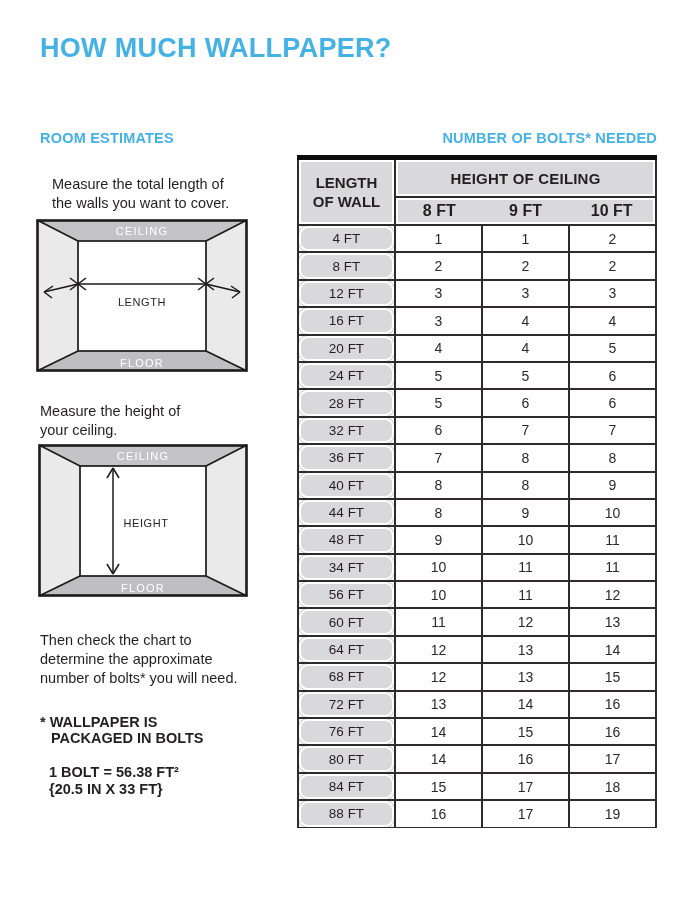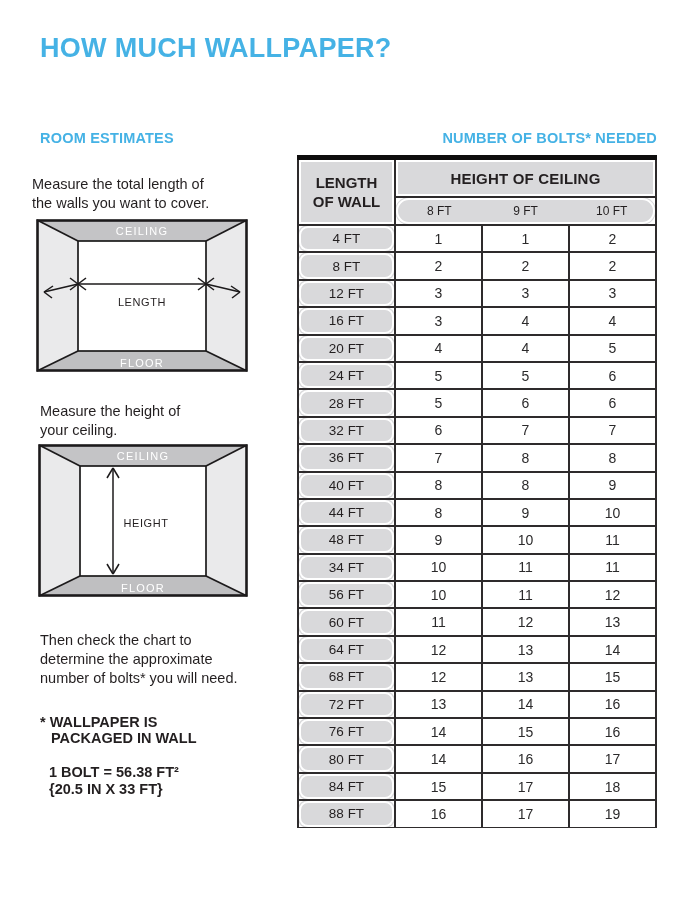--- a/index.html
+++ b/index.html
@@ -12,21 +12,21 @@
     left:40px;top:33px;font-size:27px;font-weight:bold;letter-spacing:.3px;
     color:var(--accent,#45b2e5);white-space:nowrap;
   }
   .section-head{
     font-size:14.5px;font-weight:bold;letter-spacing:.2px;color:var(--accent,#45b2e5);
     white-space:nowrap;
   }
   .room-estimates-head{left:40px;top:130px;}
   .bolts-needed-head{left:297px;top:130px;width:360px;text-align:right;}
   .step{font-size:14.5px;line-height:19px;white-space:pre-line;}
-  .step-length{left:32px;top:160px;}
+  .step-length{left:52px;top:160px;}
   .step-height{left:40px;top:387px;}
   .step-chart{left:40px;top:616px;}
   .footnote{left:40px;top:715px;font-size:14.5px;font-weight:bold;line-height:15.5px;}
   .footnote .indent{padding-left:11px;}
   .bolt-spec{left:40px;top:764px;font-size:14.5px;font-weight:bold;line-height:16px;margin-left:9px;}
   .bolt-spec div{margin-bottom:1px;}
 
   
   table.bolts{
     position:absolute;left:297px;top:155px;width:360px;
@@ -39,21 +39,21 @@
   }
   .gray{
     background:var(--cell-gray,#d9d9db);
     box-shadow:inset 0 0 0 2px #fff;
   }
   th.corner{
     width:95px;border-right:5px solid var(--grid-heavy,#0e0d0d);
     font-size:15px;font-weight:bold;line-height:19px;white-space:pre-line;
   }
   th.ceiling-head{height:36px;font-size:15px;font-weight:bold;letter-spacing:.2px;}
-  th.sub-head{height:26px;font-size:12px;font-weight:normal;border-radius:14px;}
+  th.sub-head{height:26px;font-size:16px;font-weight:bold;}
   th.sub-head span{display:inline-block;width:33.3%;}
   td.wall-cell{
     height:25.4px;font-size:13.5px;font-weight:normal;
     border-right:5px solid var(--grid-heavy,#0e0d0d);
     border-radius:9px;
   }
   td.bolt-cell{height:25.4px;font-size:14px;background:#fff;color:#2b2a2b;}
   .table-shadow{left:302px;top:855px;width:88px;height:7px;background:var(--cell-gray,#d9d9db);}
 
   
@@ -132,21 +132,21 @@
     <text class="room-text-white" x="105" y="148" text-anchor="middle">FLOOR</text>
     <text class="room-text-dark" x="108" y="83" text-anchor="middle">HEIGHT</text>
   </svg>
 
   <p class="abs step step-chart">Then check the chart to
 determine the approximate
 number of bolts* you will need.</p>
 
   <div class="abs footnote">
     <div>* WALLPAPER IS</div>
-    <div class="indent">PACKAGED IN WALL</div>
+    <div class="indent">PACKAGED IN BOLTS</div>
   </div>
 
   <div class="abs bolt-spec">
     <div>1 BOLT = 56.38 FT²</div>
     <div>{20.5 IN X 33 FT}</div>
   </div>
 
   <div class="abs section-head bolts-needed-head">NUMBER OF BOLTS* NEEDED</div>
 
   <table class="bolts">

